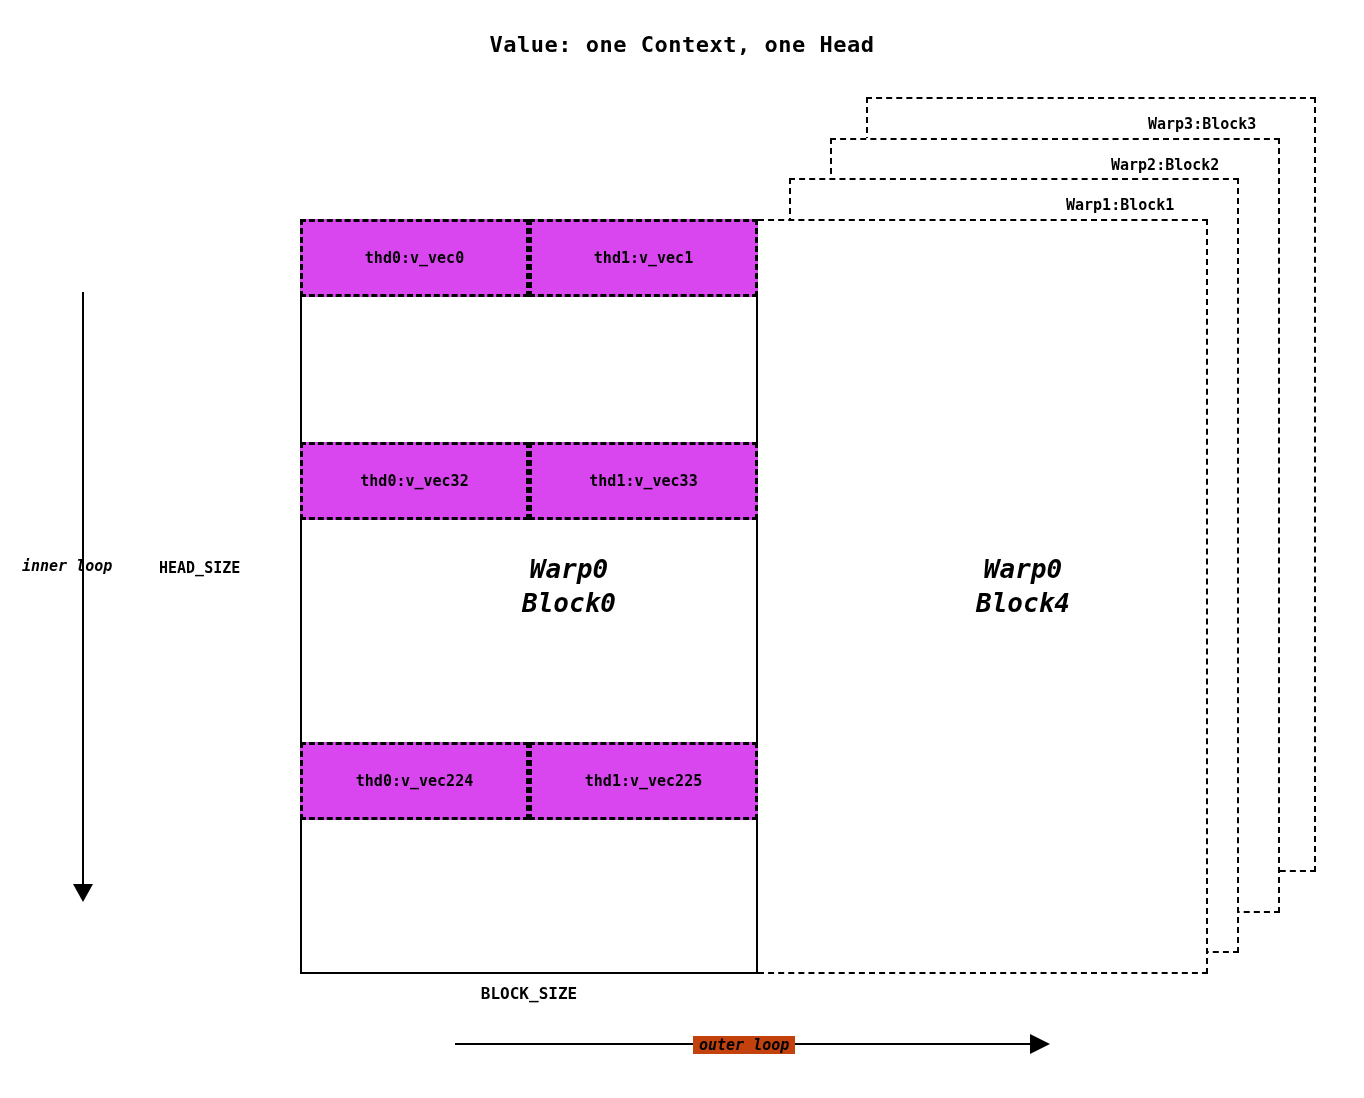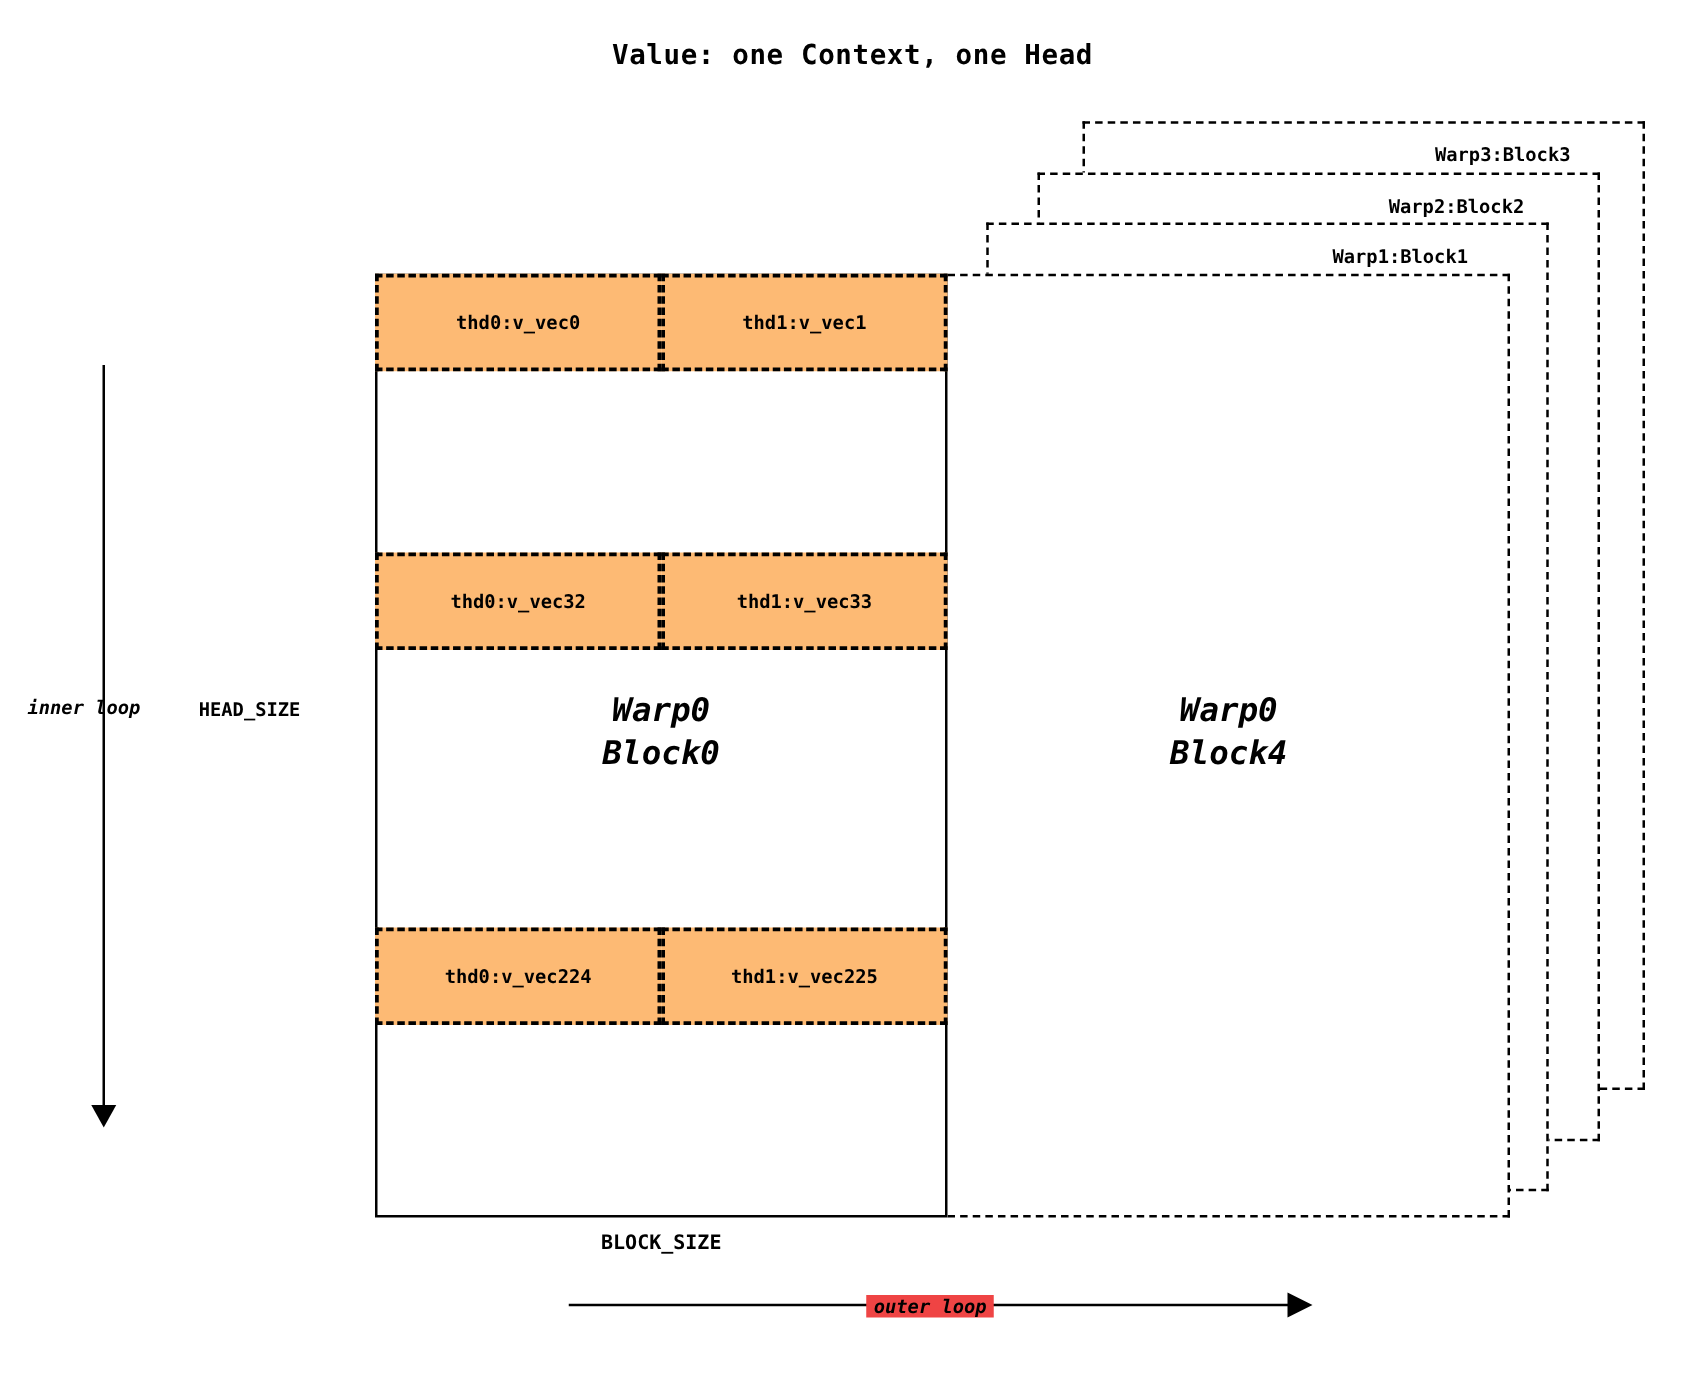--- a/index.html
+++ b/index.html
@@ -67,33 +67,34 @@
   }
 
   .warp-label {
     position: absolute;
     text-align: center;
     font-size: 26px;
     font-weight: bold;
     font-style: italic;
     line-height: 1.32;
     white-space: pre;
+    padding-left: 40px;
   }
 
   
   .cell {
     position: absolute;
     border: 3px dashed #000;
     box-sizing: border-box;
     display: flex;
     align-items: center;
     justify-content: center;
     font-size: 15px;
     font-weight: bold;
-    background: #fdba74;
+    background: #d946ef;
     white-space: nowrap;
   }
 
   
   .vaxis {
     position: absolute;
     left: 82px;
     top: 292px;
     width: 2px;
     height: 600px;
@@ -153,21 +154,21 @@
     height: 0;
     border-top: 10px solid transparent;
     border-bottom: 10px solid transparent;
     border-left: 20px solid #000;
   }
   .outer-loop {
     position: absolute;
     left: 693px;
     top: 1036px;
     padding: 0 6px;
-    background: #ef4444;
+    background: #c2410c;
     font-size: 15px;
     font-weight: bold;
     font-style: italic;
     white-space: nowrap;
   }
 </style>
 </head>
 <body>
 
 <div class="title">Value: one Context, one Head</div>

